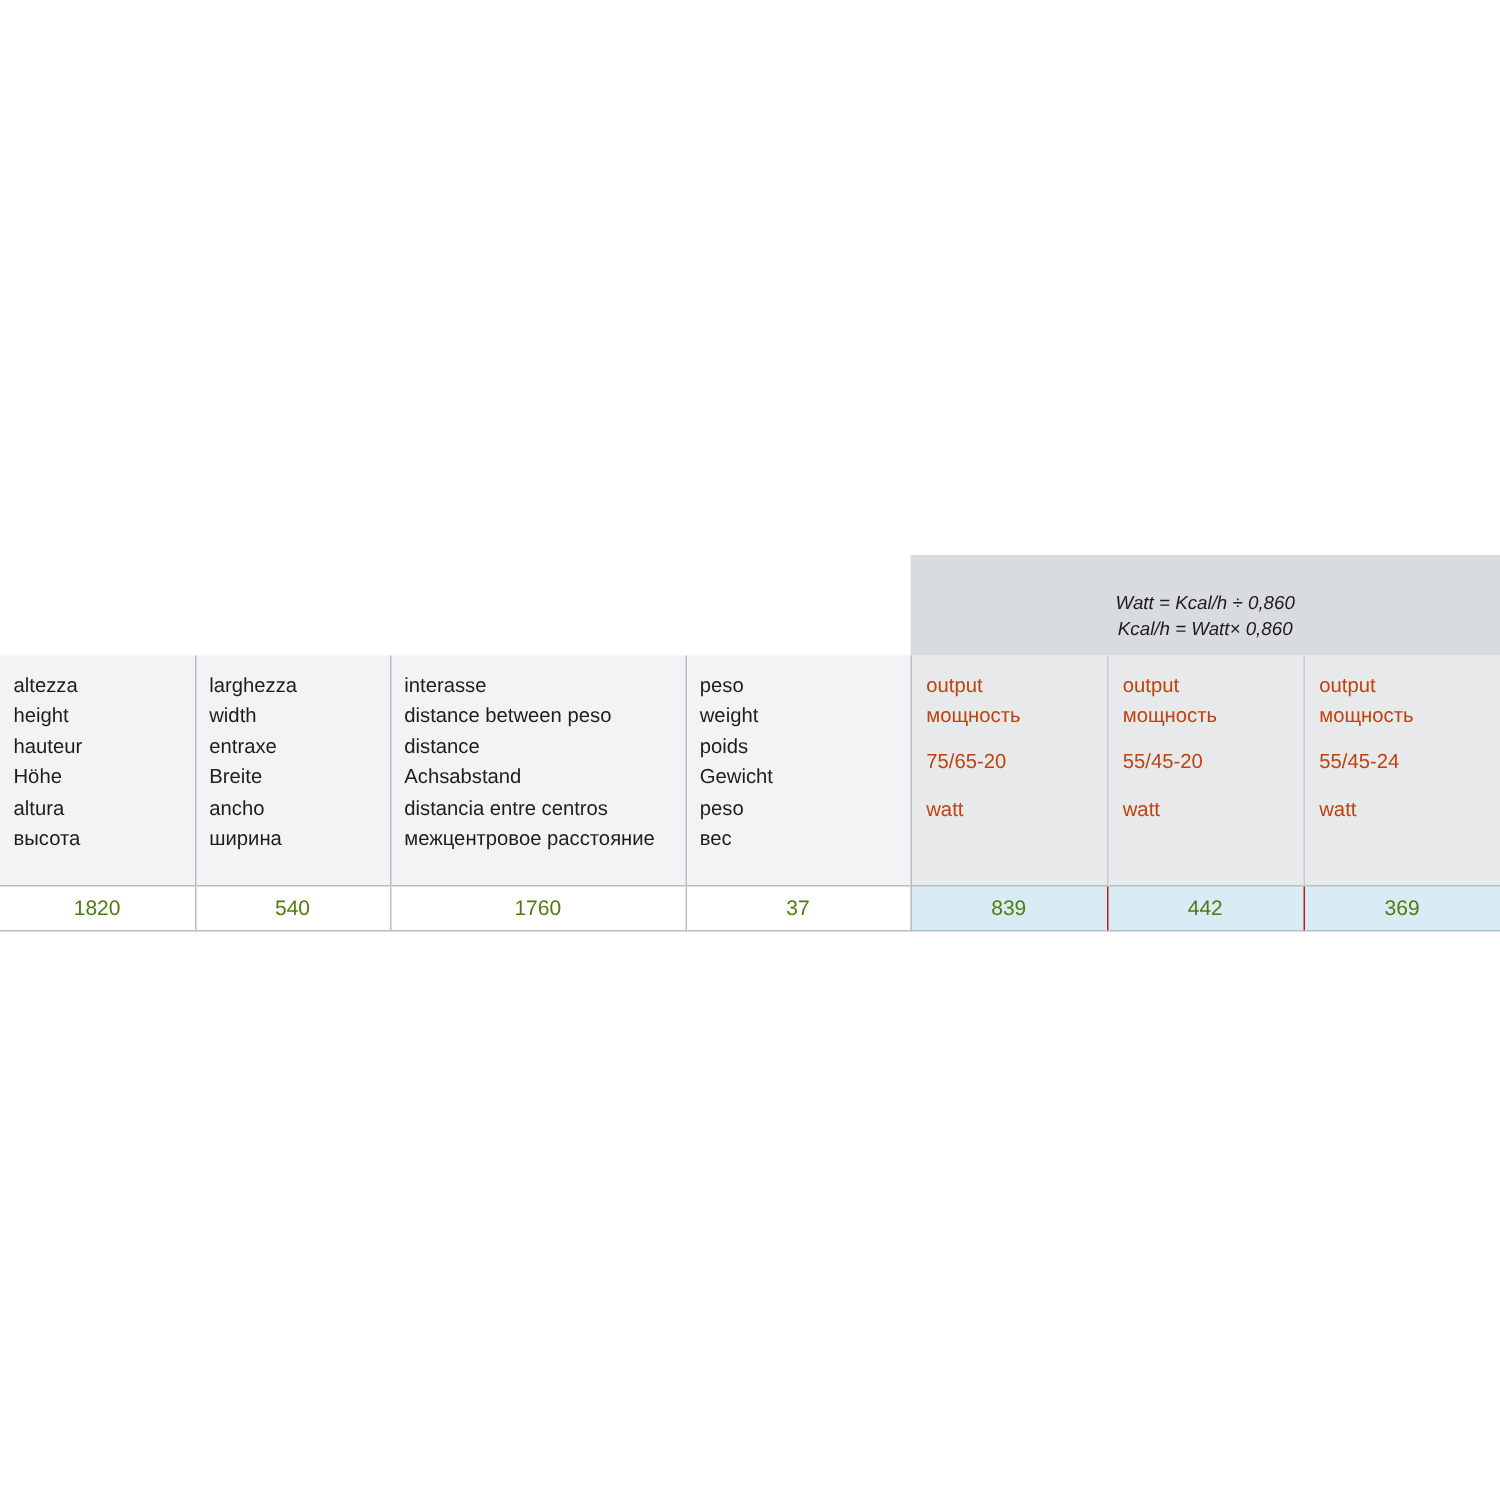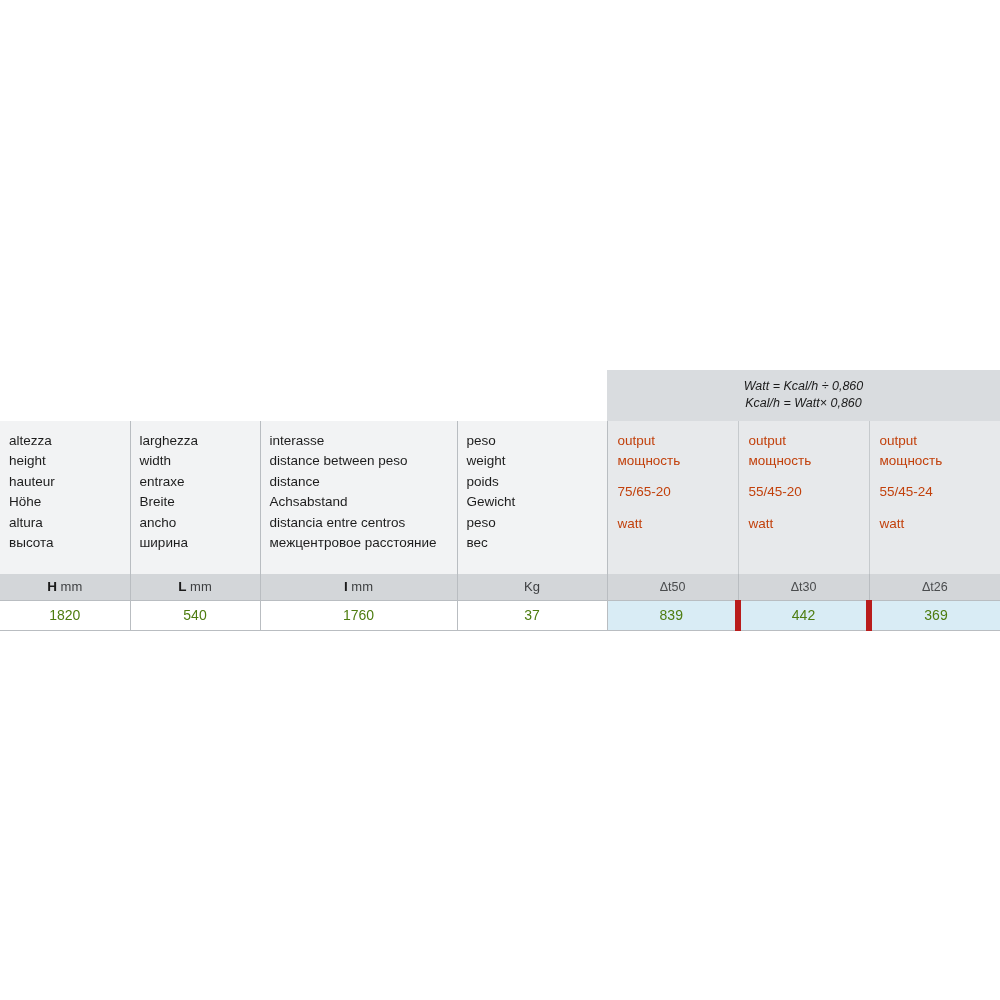--- a/index.html
+++ b/index.html
@@ -21,21 +21,21 @@
     left: 0;
     top: 370px;
     width: 1000px;
     border-collapse: collapse;
     table-layout: fixed;
   }
 
   
   .note-cell {
     background: #d9dcdf;
-    padding: 8px 10px 9px 10px;
+    padding: 24px 10px 9px 10px;
     text-align: center;
     font-style: italic;
     font-size: 12.5px;
     color: #1b1b1b;
     line-height: 1.35;
     border: none;
   }
   .note-cell .note-line {
     display: block;
     white-space: nowrap;
@@ -108,21 +108,21 @@
     padding: 6px 4px 7px 4px;
     border-top: 1px solid #b9bdc1;
     border-bottom: 1px solid #b9bdc1;
     border-left: 1px solid #b9bdc1;
     border-right: 1px solid #b9bdc1;
   }
   .val-cell.first { border-left: none; }
   .val-cell.out {
     background: #d9ecf5;
     border-left: 1px solid #b9cfd9;
-    border-right: 6px solid #b91c1c;
+    border-right: 1px solid #b91c1c;
   }
   .val-cell.last { border-right: none; }
 </style>
 </head>
 <body>
 
 <table id="spec-table">
   <colgroup>
     <col style="width:130px">
     <col style="width:130px">
@@ -194,46 +194,20 @@
     <td class="out-cell last">
       <span class="l">output</span>
       <span class="l">мощность</span>
       <span class="gap"></span>
       <span class="l">55/45-24</span>
       <span class="gap"></span>
       <span class="l">watt</span>
     </td>
   </tr>
 
-  <tr>
-    <td class="unit-cell first">
-      <b>H</b>
-      <span>mm</span>
-    </td>
-    <td class="unit-cell">
-      <b>L</b>
-      <span>mm</span>
-    </td>
-    <td class="unit-cell">
-      <b>I</b>
-      <span>mm</span>
-    </td>
-    <td class="unit-cell">
-      <span>Kg</span>
-    </td>
-    <td class="unit-cell">
-      <span class="u-out">Δt50</span>
-    </td>
-    <td class="unit-cell">
-      <span class="u-out">Δt30</span>
-    </td>
-    <td class="unit-cell last">
-      <span class="u-out">Δt26</span>
-    </td>
-  </tr>
 
   <tr>
     <td class="val-cell first">1820</td>
     <td class="val-cell">540</td>
     <td class="val-cell">1760</td>
     <td class="val-cell">37</td>
     <td class="val-cell out">839</td>
     <td class="val-cell out">442</td>
     <td class="val-cell out last">369</td>
   </tr>

